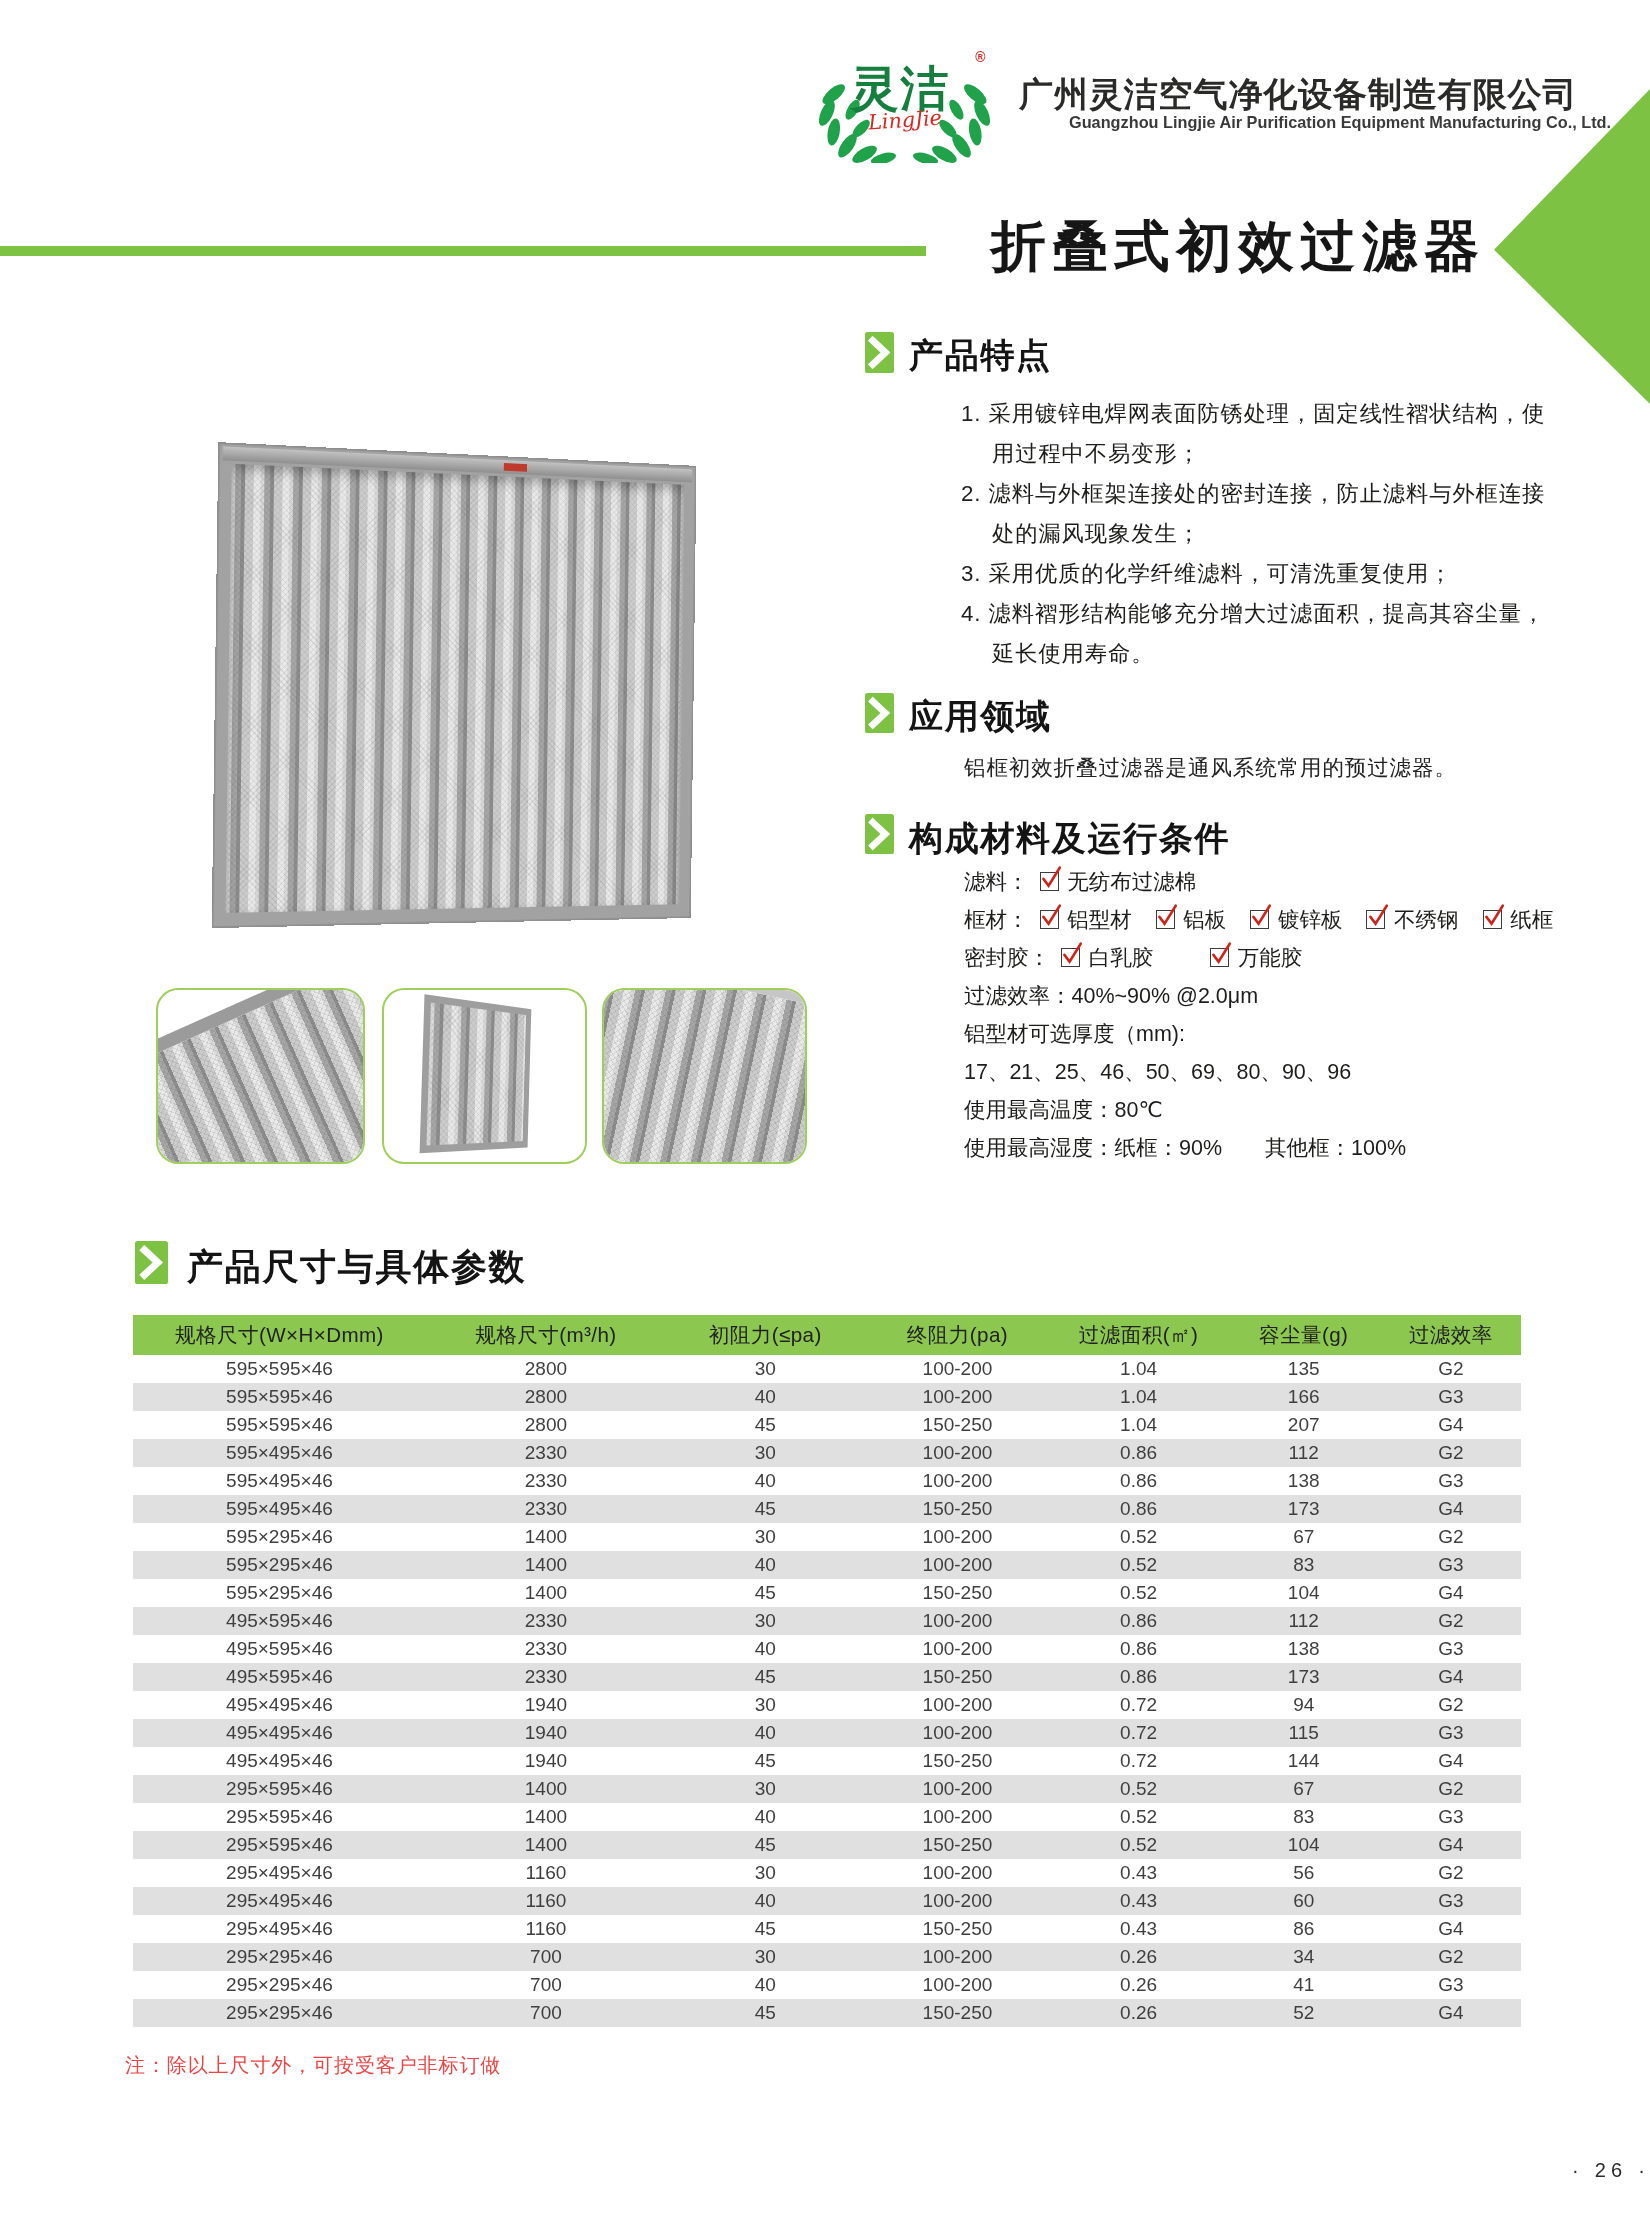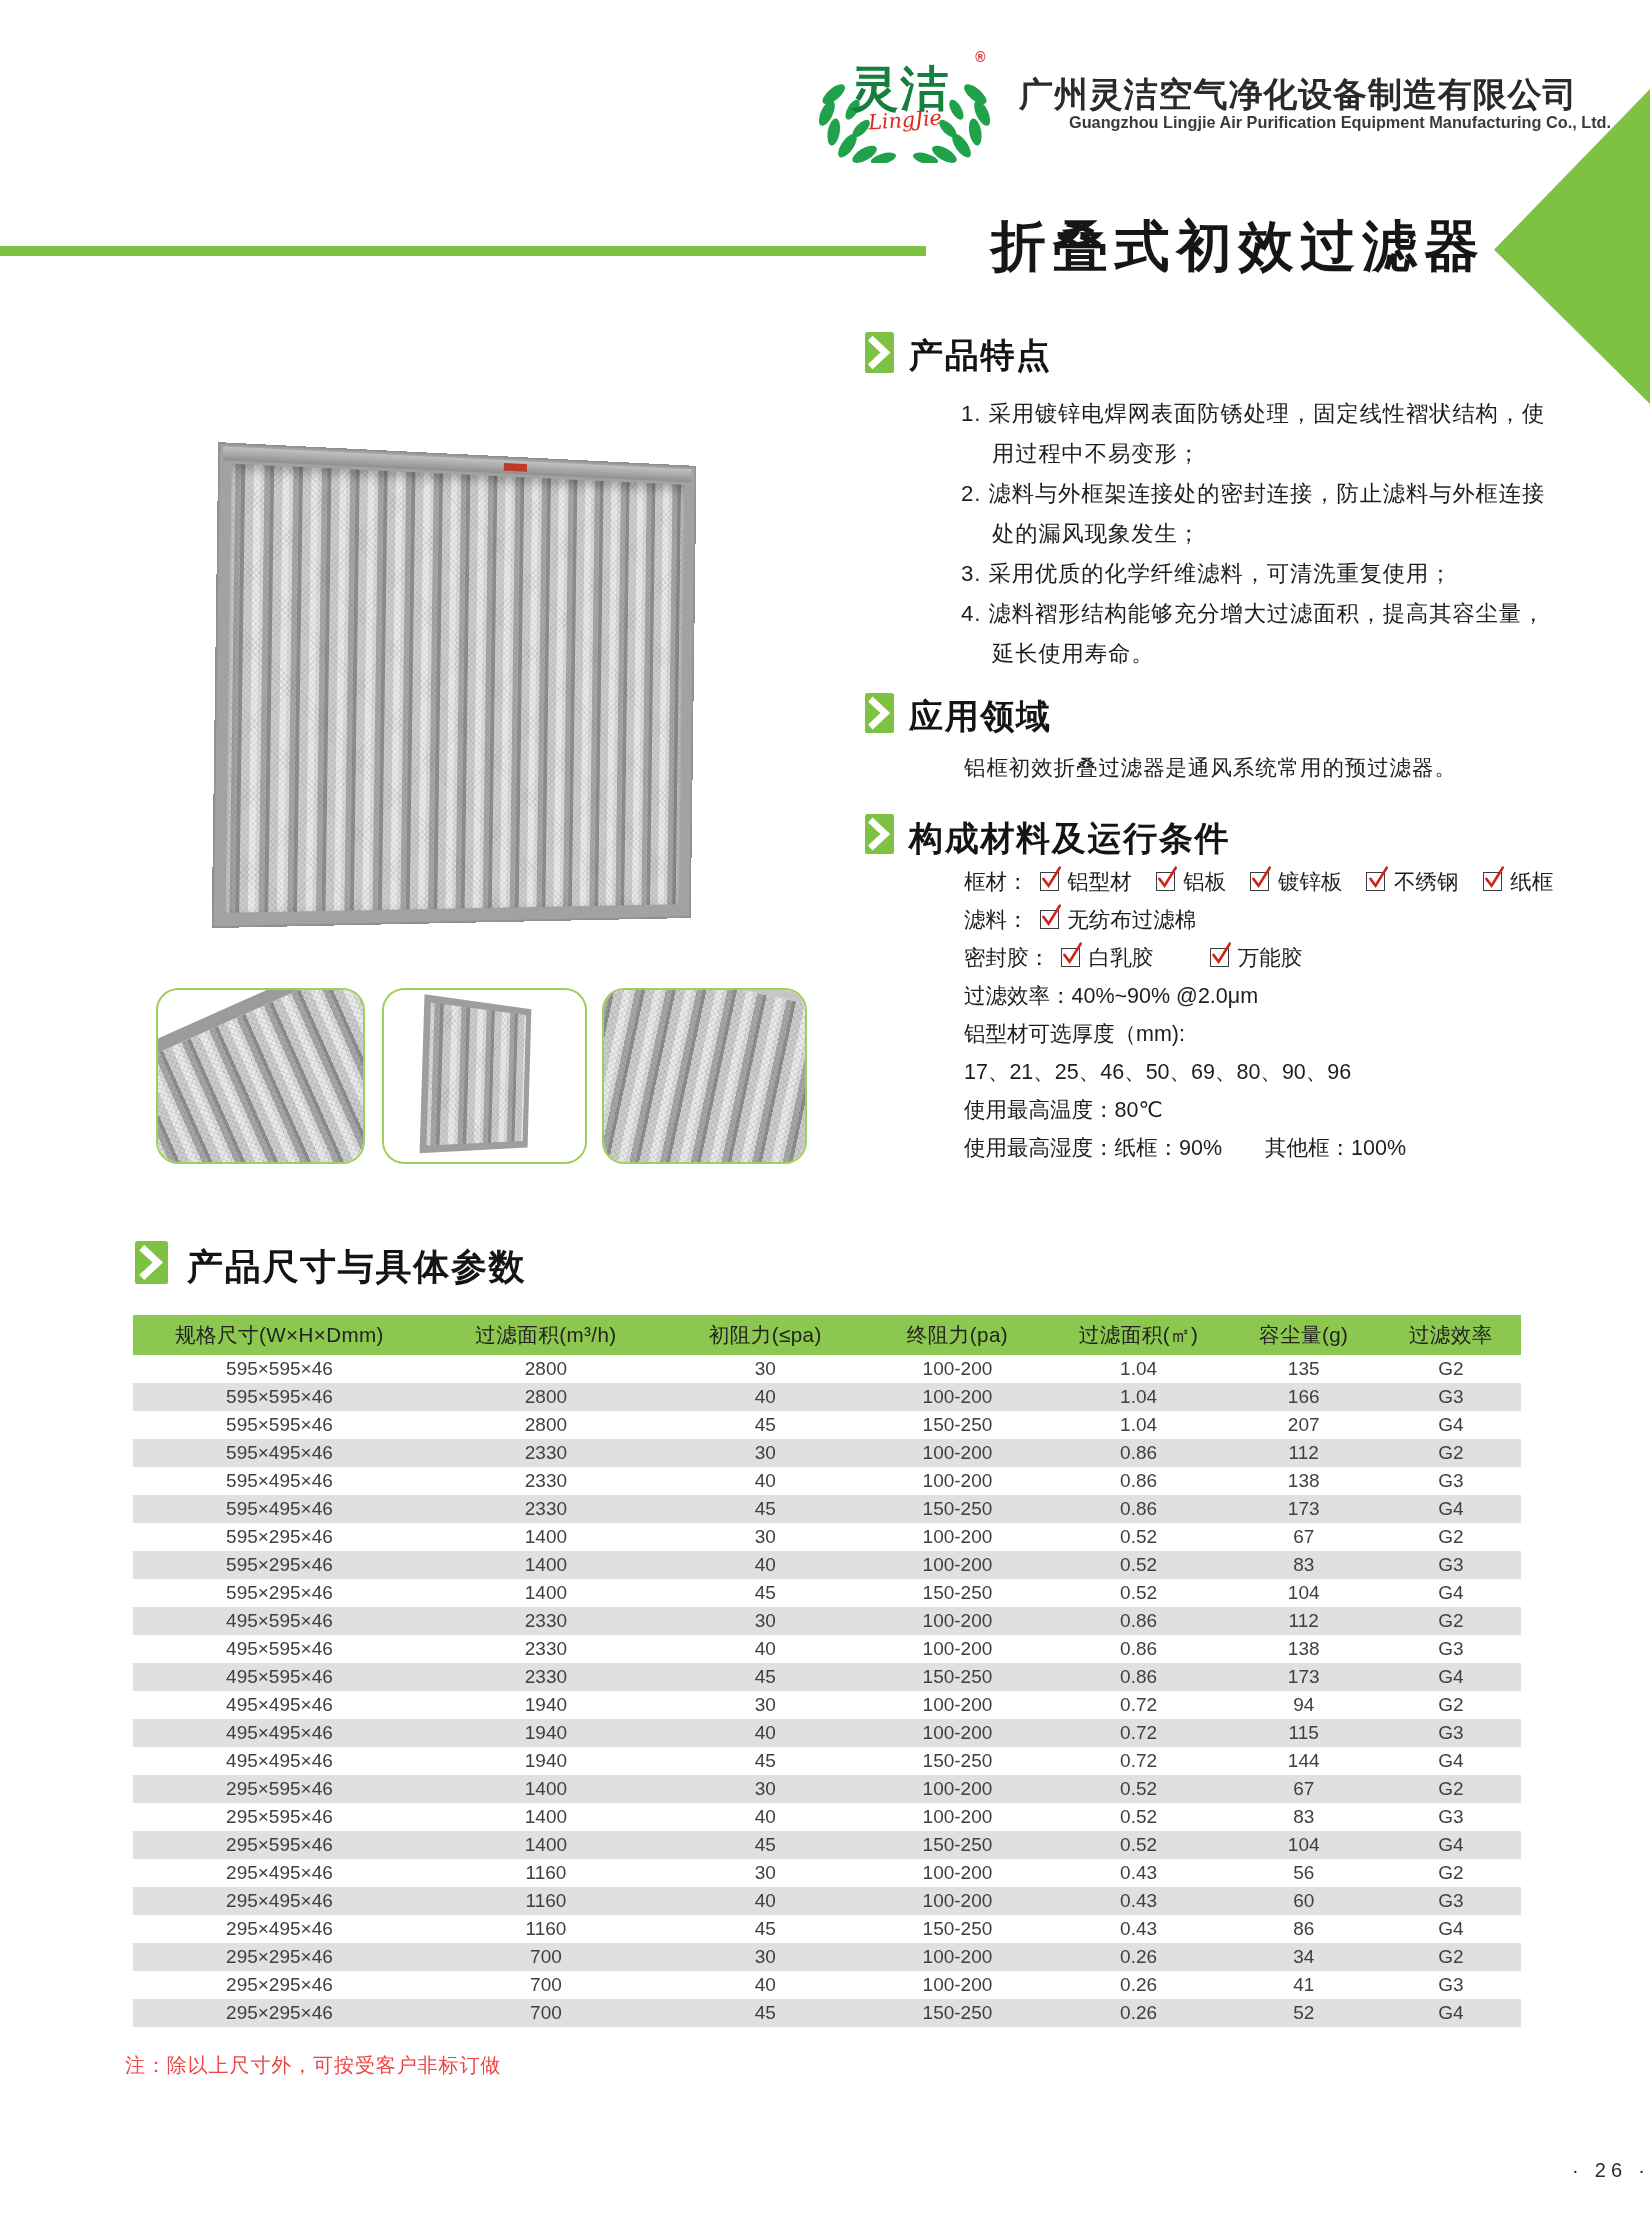--- a/index.html
+++ b/index.html
@@ -170,38 +170,38 @@
 
 <div class="abs sec-icon" style="left:865px;top:814px;height:40px;">
   <svg viewBox="0 0 34 48">
       <path d="M9 10 L24 24 L9 38" fill="none" stroke="#ffffff" stroke-width="8" stroke-linecap="square"></path>
     </svg>
 </div>
 <div class="abs sec-title" style="left:909px;top:816px;">构成材料及运行条件</div>
 
 <div class="abs materials">
   <div class="mline">
+    <span class="mlabel">滤料：</span>
+    <span class="opts-media"><span class="opt"><span class="cb"><svg viewBox="0 0 26 30">
+              <path d="M4 16 L10 24 L23 3" fill="none" stroke="#cf2318" stroke-width="3" stroke-linecap="round"></path>
+            </svg></span><span class="opt-label">无纺布过滤棉</span></span></span>
+  </div>
+  <div class="mline">
     <span class="mlabel">框材：</span>
     <span class="opts-frame"><span class="opt"><span class="cb"><svg viewBox="0 0 26 30">
               <path d="M4 16 L10 24 L23 3" fill="none" stroke="#cf2318" stroke-width="3" stroke-linecap="round"></path>
             </svg></span><span class="opt-label">铝型材</span></span><span class="opt"><span class="cb"><svg viewBox="0 0 26 30">
               <path d="M4 16 L10 24 L23 3" fill="none" stroke="#cf2318" stroke-width="3" stroke-linecap="round"></path>
             </svg></span><span class="opt-label">铝板</span></span><span class="opt"><span class="cb"><svg viewBox="0 0 26 30">
               <path d="M4 16 L10 24 L23 3" fill="none" stroke="#cf2318" stroke-width="3" stroke-linecap="round"></path>
             </svg></span><span class="opt-label">镀锌板</span></span><span class="opt"><span class="cb"><svg viewBox="0 0 26 30">
               <path d="M4 16 L10 24 L23 3" fill="none" stroke="#cf2318" stroke-width="3" stroke-linecap="round"></path>
             </svg></span><span class="opt-label">不绣钢</span></span><span class="opt"><span class="cb"><svg viewBox="0 0 26 30">
               <path d="M4 16 L10 24 L23 3" fill="none" stroke="#cf2318" stroke-width="3" stroke-linecap="round"></path>
             </svg></span><span class="opt-label">纸框</span></span></span>
-  </div>
-  <div class="mline">
-    <span class="mlabel">滤料：</span>
-    <span class="opts-media"><span class="opt"><span class="cb"><svg viewBox="0 0 26 30">
-              <path d="M4 16 L10 24 L23 3" fill="none" stroke="#cf2318" stroke-width="3" stroke-linecap="round"></path>
-            </svg></span><span class="opt-label">无纺布过滤棉</span></span></span>
   </div>
   <div class="mline">
     <span class="mlabel">密封胶：</span>
     <span class="opts-seal"><span class="opt"><span class="cb"><svg viewBox="0 0 26 30">
               <path d="M4 16 L10 24 L23 3" fill="none" stroke="#cf2318" stroke-width="3" stroke-linecap="round"></path>
             </svg></span><span class="opt-label">白乳胶</span></span><span class="opt"><span class="cb"><svg viewBox="0 0 26 30">
               <path d="M4 16 L10 24 L23 3" fill="none" stroke="#cf2318" stroke-width="3" stroke-linecap="round"></path>
             </svg></span><span class="opt-label">万能胶</span></span></span>
   </div>
   <div class="mline">过滤效率：40%~90% @2.0μm</div>
@@ -224,21 +224,21 @@
       <col style="width: 17.3%;">
       <col style="width: 14.3%;">
       <col style="width: 13.4%;">
       <col style="width: 12.7%;">
       <col style="width: 11.1%;">
       <col style="width: 10.1%;">
     </colgroup>
   <thead>
       <tr>
         <th>规格尺寸(W×H×Dmm)</th>
-        <th>过滤面积(m³/h)</th>
+        <th>规格尺寸(m³/h)</th>
         <th>初阻力(≤pa)</th>
         <th>终阻力(pa)</th>
         <th>过滤面积(㎡)</th>
         <th>容尘量(g)</th>
         <th>过滤效率</th>
       </tr>
     </thead>
   <tbody>
       <tr>
         <td>595×595×46</td>

